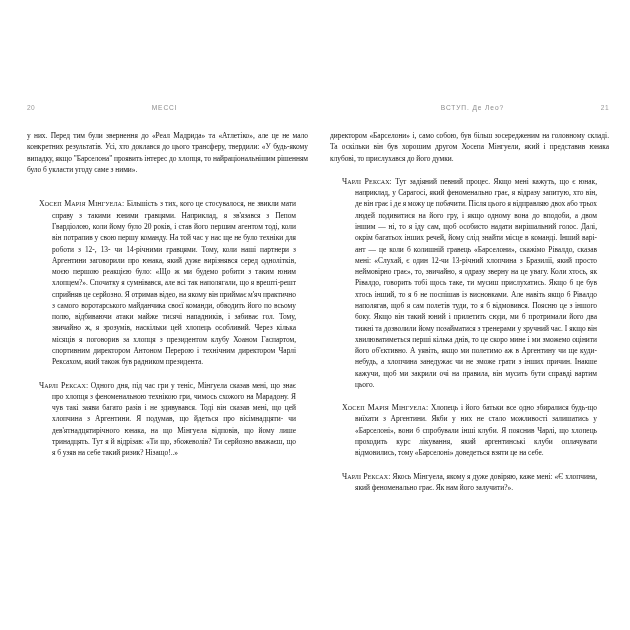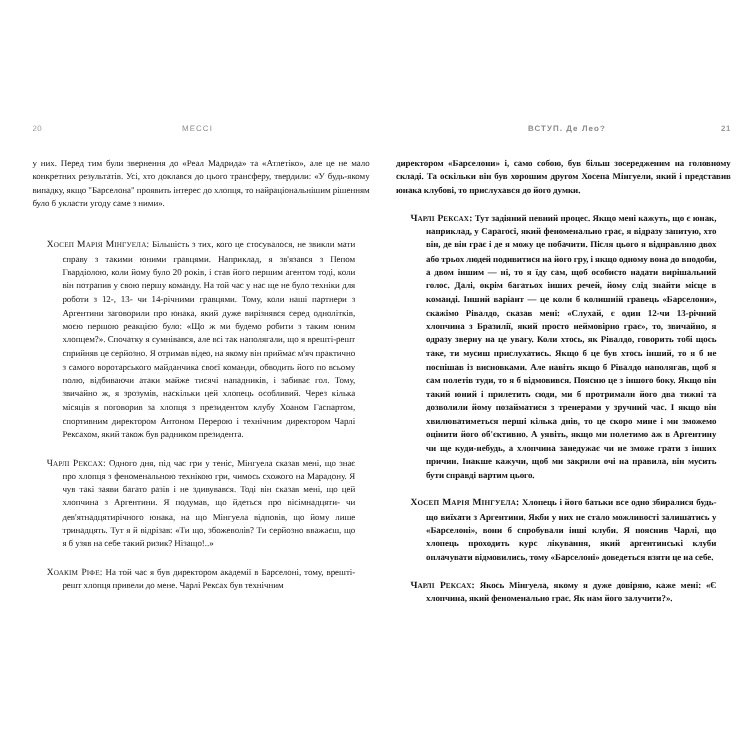--- a/index.html
+++ b/index.html
@@ -28,21 +28,20 @@
     box-sizing: border-box;
     position: relative;
     background: #ffffff;
   }
 
   .page-left {
     padding: 104px 7px 0 27px;
   }
   .page-right {
     padding: 104px 5px 0 15px;
-    font-weight: bold;
   }
 
   .running-head {
     display: flex;
     align-items: baseline;
     font-family: "Liberation Sans", "DejaVu Sans", sans-serif;
     font-size: 6.6px;
     letter-spacing: 0.9px;
     color: #8b8b8b;
     height: 12px;
@@ -131,21 +130,20 @@
     <div class="body-col">
 
       <p class="para">у них. Перед тим були звернення до «Реал Мадрида» та «Атлетіко», але це не мало конкретних результатів. Усі, хто доклався до цього транс­феру, твердили: «У будь-якому випадку, якщо "Барселона" проявить інтерес до хлопця, то найраціональнішим рішенням було б укласти угоду саме з ними».</p>
 
       <div class="gap-para"></div>
 
       <p class="speech"><span class="speaker">Хосеп Марія Мінгуела:</span><span> Більшість з тих, кого це стосувалося, не звик­ли мати справу з такими юними гравцями. Наприклад, я зв'я­зався з Пепом Гвардіолою, коли йому було 20 років, і став його першим агентом тоді, коли він потрапив у свою першу команду. На той час у нас ще не було техніки для роботи з 12-, 13- чи 14-річ­ними гравцями. Тому, коли наші партнери з Аргентини загово­рили про юнака, який дуже вирізнявся серед однолітків, моєю першою реакцією було: «Що ж ми будемо робити з таким юним хлопцем?». Спочатку я сумнівався, але всі так наполягали, що я врешті-решт сприйняв це серйозно. Я отримав відео, на якому він приймає м'яч практично з самого воротарського майданчика своєї команди, обводить його по всьому полю, відбиваючи атаки майже тисячі нападників, і забиває гол. Тому, звичайно ж, я зро­зумів, наскільки цей хлопець особливий. Через кілька місяців я поговорив за хлопця з президентом клубу Хоаном Гаспартом, спортивним директором Антоном Перерою і технічним директо­ром Чарлі Рексахом, який також був радником президента.</span></p>
 
       <p class="speech"><span class="speaker">Чарлі Рексах:</span><span> Одного дня, під час гри у теніс, Мінгуела сказав мені, що знає про хлопця з феноменальною технікою гри, чимось схо­жого на Марадону. Я чув такі заяви багато разів і не здивувався. Тоді він сказав мені, що цей хлопчина з Аргентини. Я подумав, що йдеться про вісімнадцяти- чи дев'ятнадцятирічного юнака, на що Мінгуела відповів, що йому лише тринадцять. Тут я й від­різав: «Ти що, збожеволів? Ти серйозно вважаєш, що я б узяв на себе такий ризик? Нізащо!..»</span></p>
 
-      <p class="speech last-line-left"><span class="speaker">Хоакім Ріфе:</span><span> На той час я був директором академії в Барселоні, тому, врешті-решт хлопця привели до мене. Чарлі Рексах був технічним</span></p>
 
     </div>
   </div>
 
   <div class="page page-right">
 
     <div class="running-head right-head">
       <span style="flex:0 0 auto; width:14px;"></span>
       <span class="head-title">ВСТУП. Де Лео?</span>
       <span class="folio">21</span>

